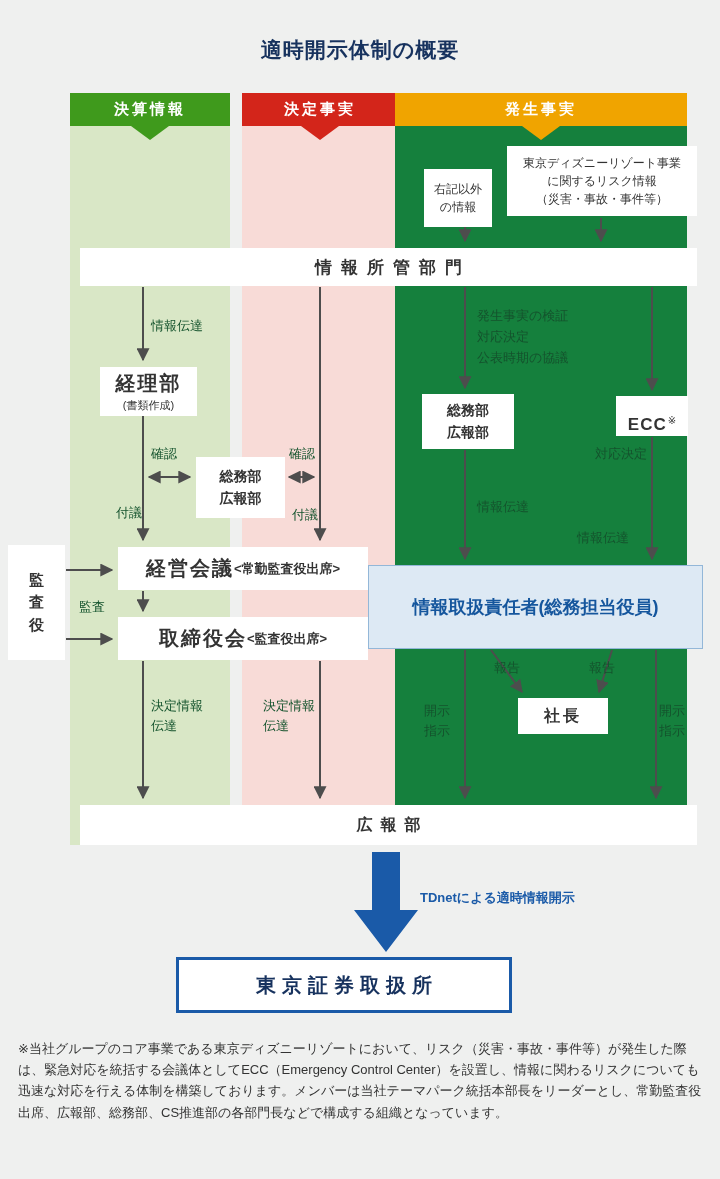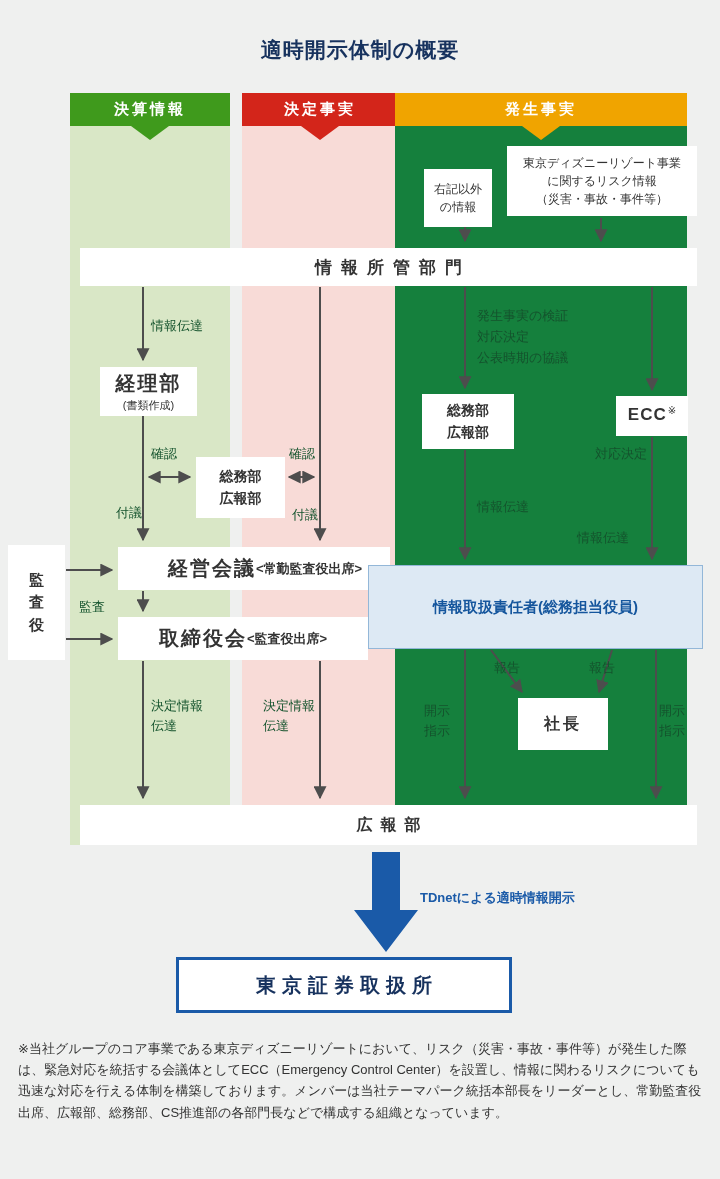--- a/index.html
+++ b/index.html
@@ -40,42 +40,42 @@
   .lbl-info-transmit-1{left:151px;top:316px;}
   .box-accounting{left:100px;top:367px;width:97px;height:49px;}
   .box-main{font-size:20px;font-weight:bold;letter-spacing:2px;}
   .box-sub{font-size:11px;margin-top:1px;}
   .lbl-confirm-1{left:151px;top:444px;}
   .lbl-submit-1{left:116px;top:503px;}
   .box-general-pr-left{left:196px;top:457px;width:89px;height:61px;font-size:14px;font-weight:bold;line-height:1.55;}
   .lbl-confirm-2{left:289px;top:444px;}
   .lbl-submit-2{left:292px;top:505px;}
 
-  .box-management{left:118px;top:547px;width:250px;height:43px;flex-direction:row;padding-left:22px;}
+  .box-management{left:118px;top:547px;width:250px;height:43px;flex-direction:row;}
   .box-board{left:118px;top:617px;width:250px;height:43px;flex-direction:row;}
   .box-attend{font-size:13px;font-weight:bold;}
   .lbl-audit{left:79px;top:597px;}
   .box-auditors{left:8px;top:545px;width:57px;height:115px;font-size:15px;font-weight:bold;line-height:1.5;}
   .lbl-decided-1{left:151px;top:696px;}
   .lbl-decided-2{left:263px;top:696px;}
 
   .lbl-occurred-check{left:477px;top:306px;line-height:1.6;}
   .box-general-pr-right{left:422px;top:394px;width:92px;height:55px;font-size:14px;font-weight:bold;line-height:1.55;}
-  .box-ecc{left:616px;top:396px;width:72px;height:40px;flex-direction:row;align-items:flex-start;padding-top:9px;box-sizing:border-box;}
+  .box-ecc{left:616px;top:396px;width:72px;height:40px;flex-direction:row;align-items:flex-start;padding-top:19px;box-sizing:border-box;}
   .ecc-name{font-size:17px;font-weight:bold;letter-spacing:1px;}
   .ecc-sup{font-size:10px;margin-left:1px;}
   .lbl-response{left:595px;top:444px;}
   .lbl-info-transmit-2{left:477px;top:497px;}
   .lbl-info-transmit-3{left:577px;top:528px;}
 
   .bar-info-officer{left:368px;top:565px;width:335px;height:84px;background:#dde9f4;border:1px solid #93b7d8;
-        box-sizing:border-box;color:#15569d;font-size:15px;font-weight:bold;}
+        box-sizing:border-box;color:#15569d;font-size:18px;font-weight:bold;}
   .lbl-report-1{left:494px;top:658px;}
   .lbl-report-2{left:589px;top:658px;}
-  .box-president{left:518px;top:698px;width:90px;height:52px;font-size:16px;font-weight:bold;letter-spacing:3px;}
+  .box-president{left:518px;top:698px;width:90px;height:36px;font-size:16px;font-weight:bold;letter-spacing:3px;}
   .lbl-disclosure-1{left:424px;top:701px;}
   .lbl-disclosure-2{left:659px;top:701px;}
 
   .bar-pr{left:80px;top:805px;width:617px;height:40px;font-size:16px;font-weight:bold;letter-spacing:8px;text-indent:8px;}
 
   .lbl-tdnet{left:420px;top:888px;color:#1a5aa8;font-weight:bold;font-size:13px;}
   .box-tse{left:176px;top:957px;width:336px;height:56px;border:3px solid #1a5aa8;box-sizing:border-box;
         font-size:20px;font-weight:bold;letter-spacing:6px;text-indent:6px;color:#17325e;}
 
   .footnote{position:absolute;left:18px;top:1038px;width:684px;font-size:13px;line-height:1.63;color:#333;z-index:3;}

